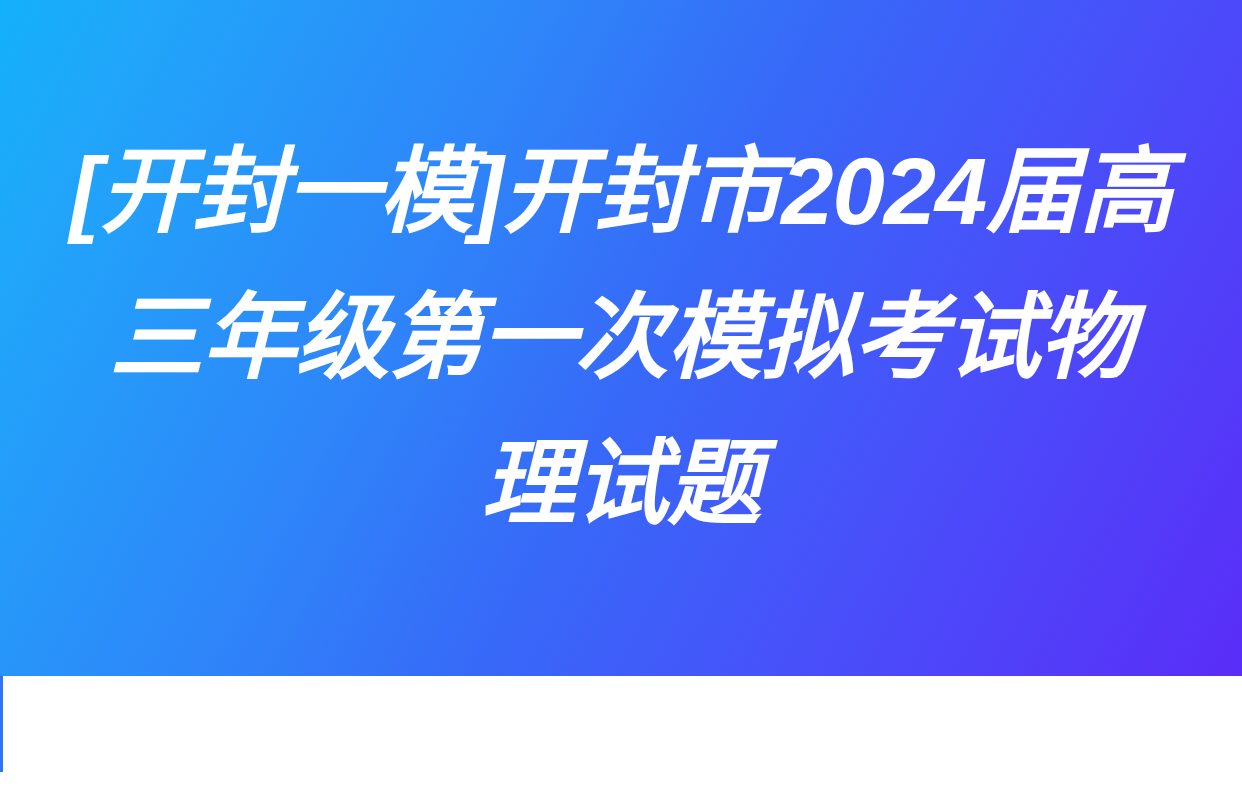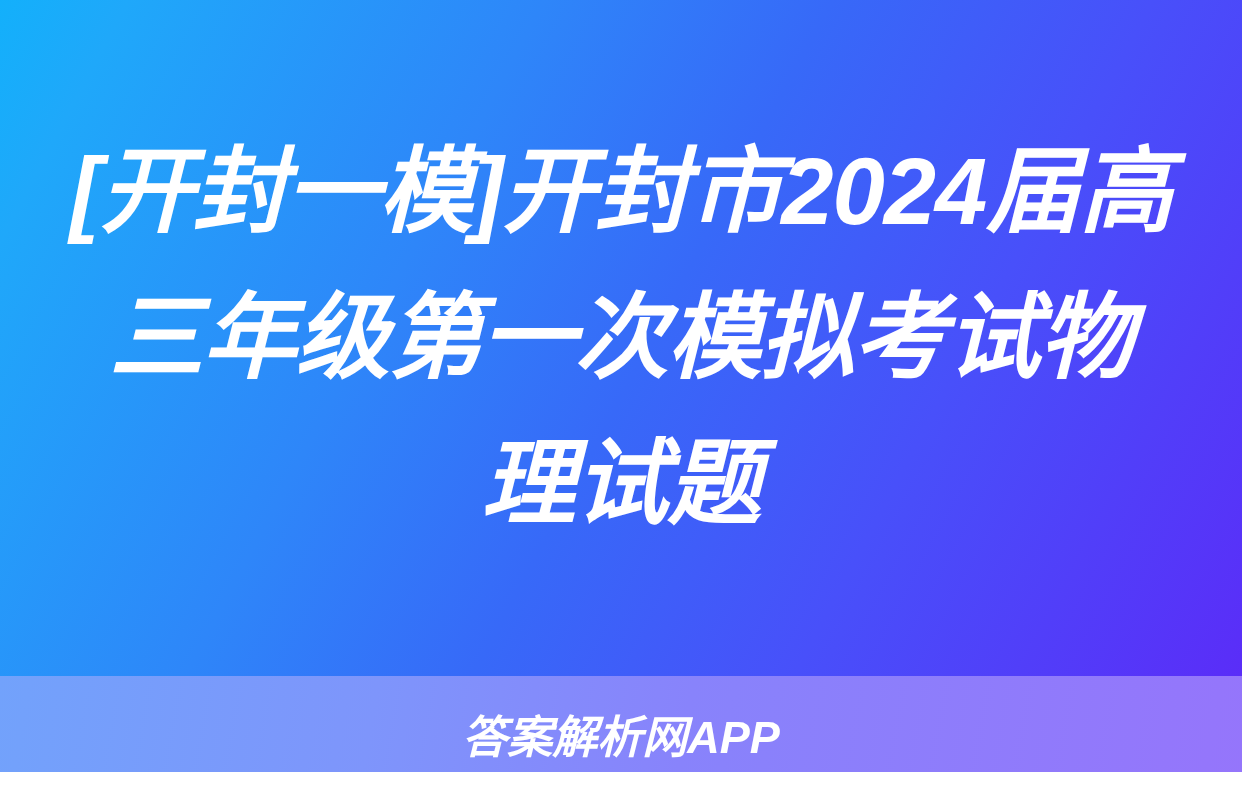--- a/index.html
+++ b/index.html
@@ -98,17 +98,14 @@
 <div class="canvas">
 
   <div class="hero">
     <div class="title-block">
       <span class="title-text">[开封一模]开封市2024届高三年级第一次模拟考试物理试题</span>
     </div>
   </div>
 
   <div class="banner-edge"></div>
 
-  <div class="banner">
-    <span class="banner-text">答案解析网APP</span>
-  </div>
 
 </div>
 
 </body></html>

